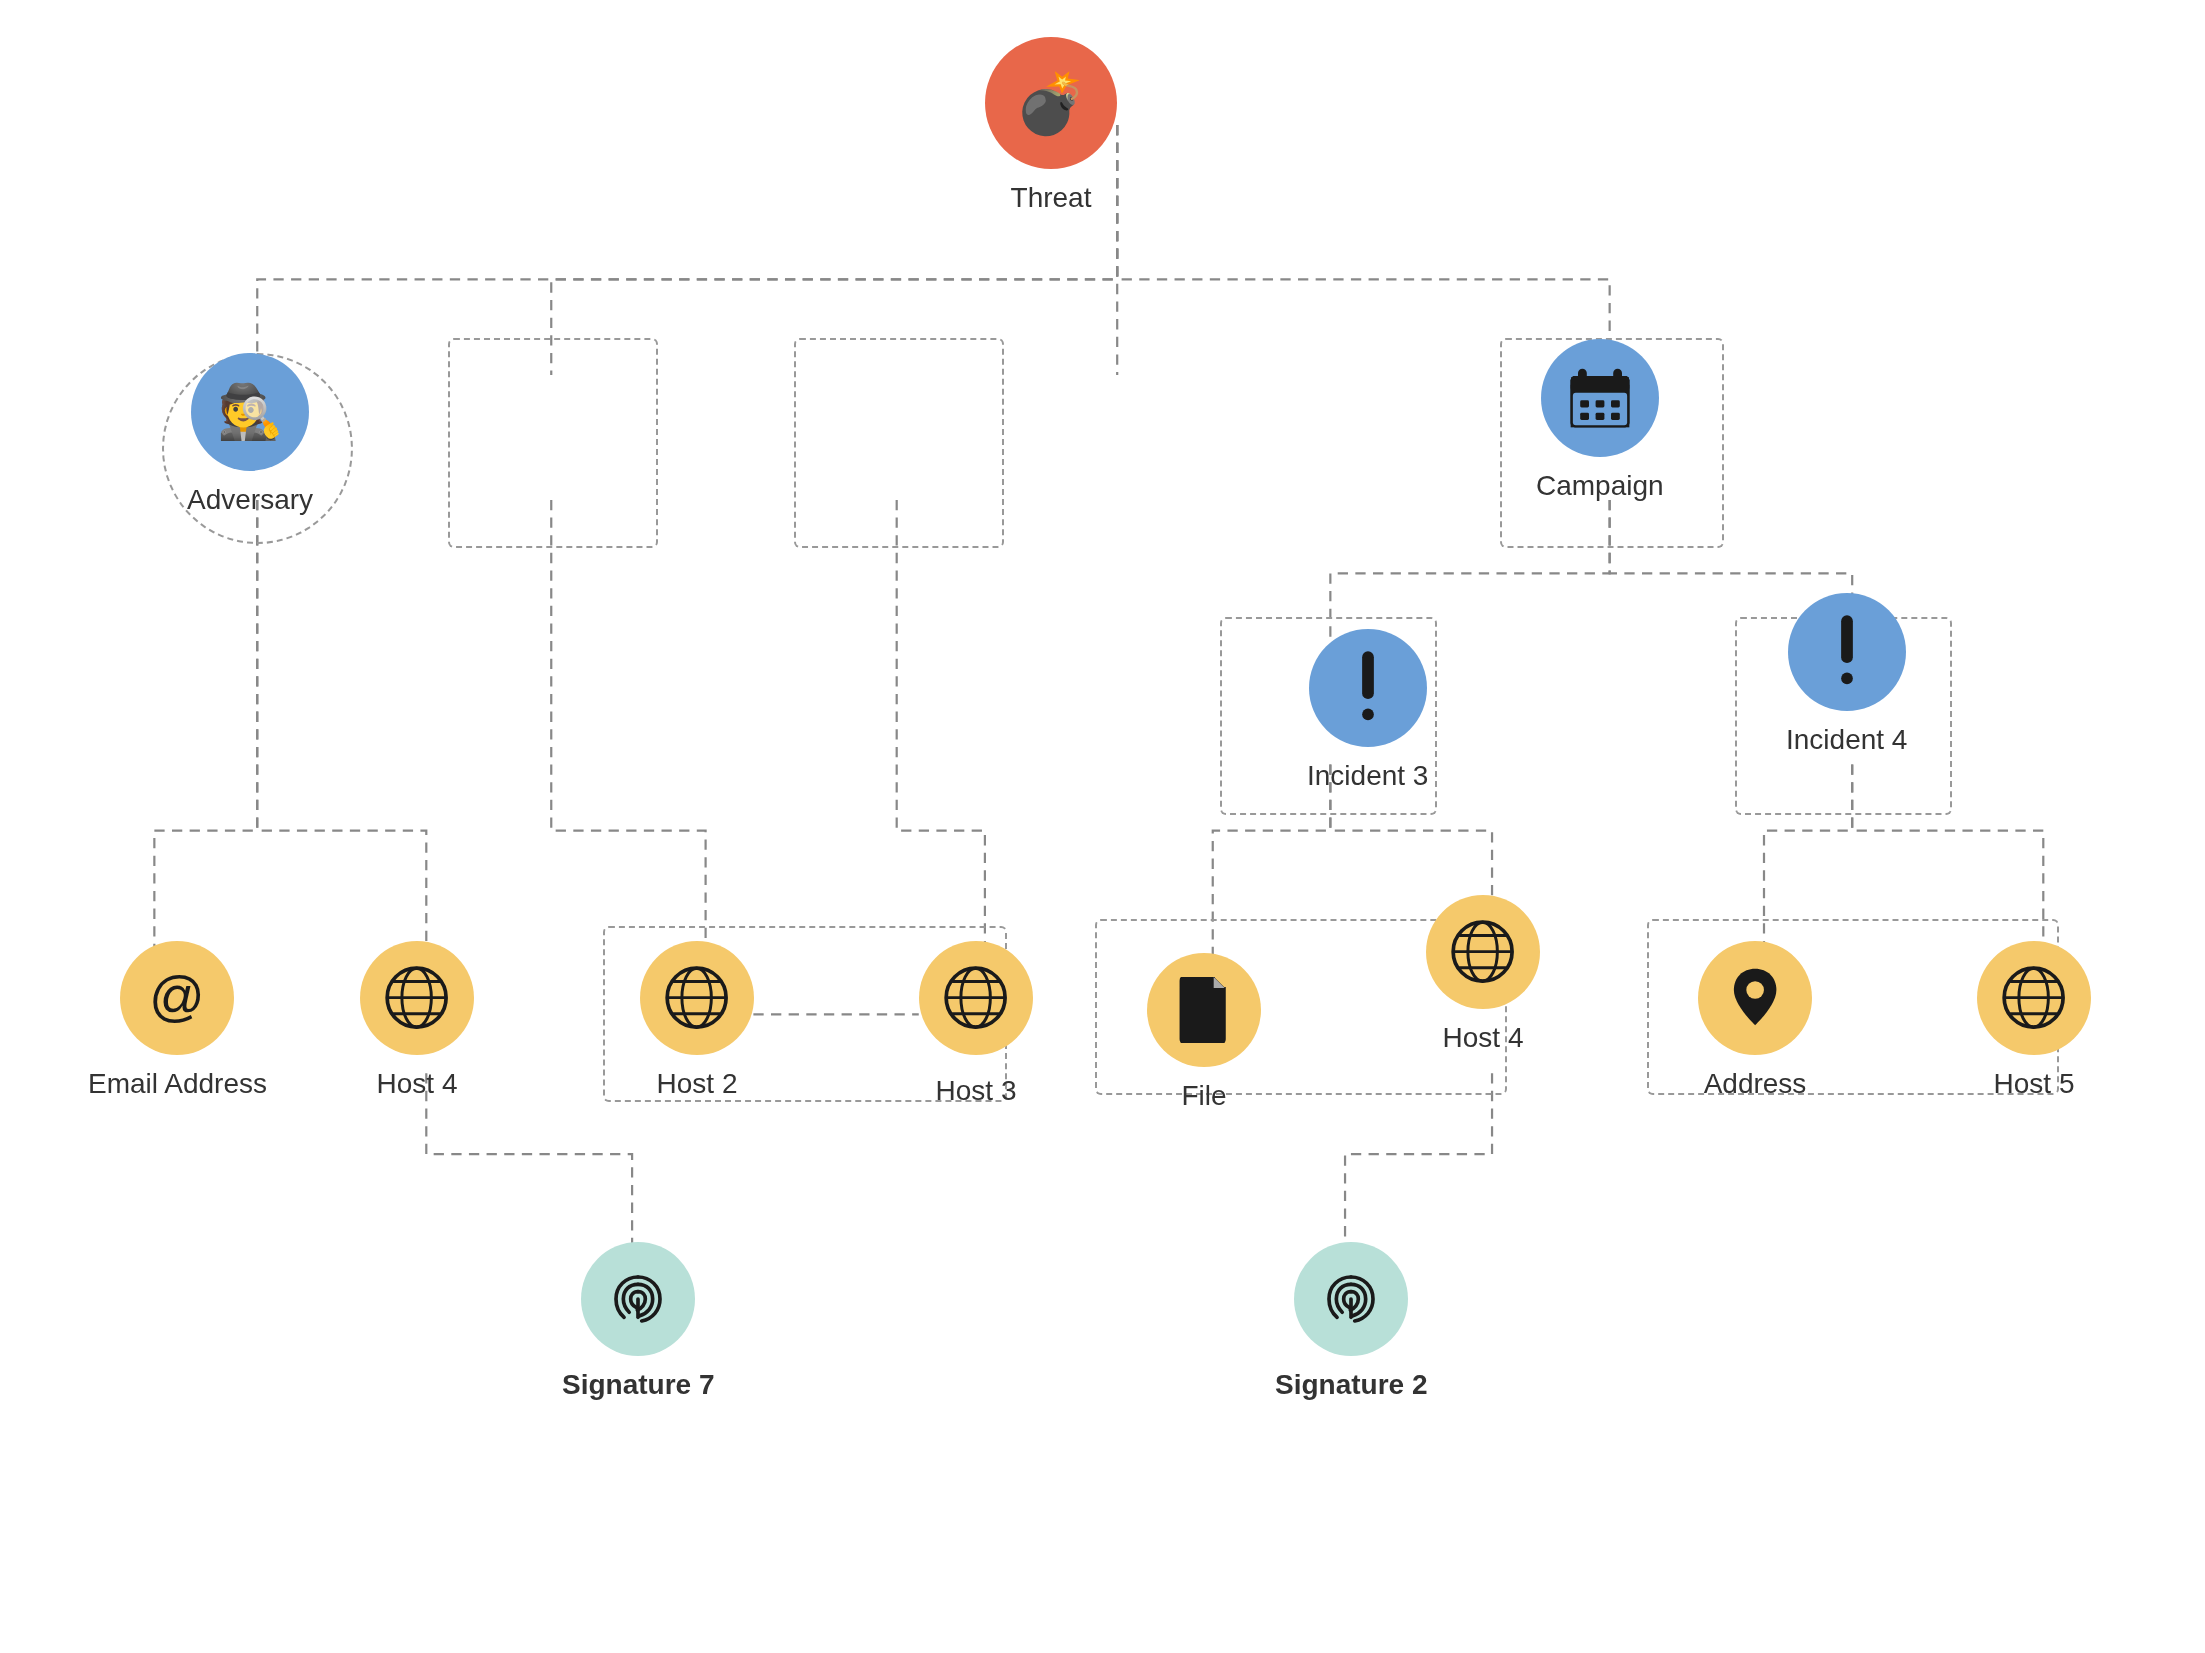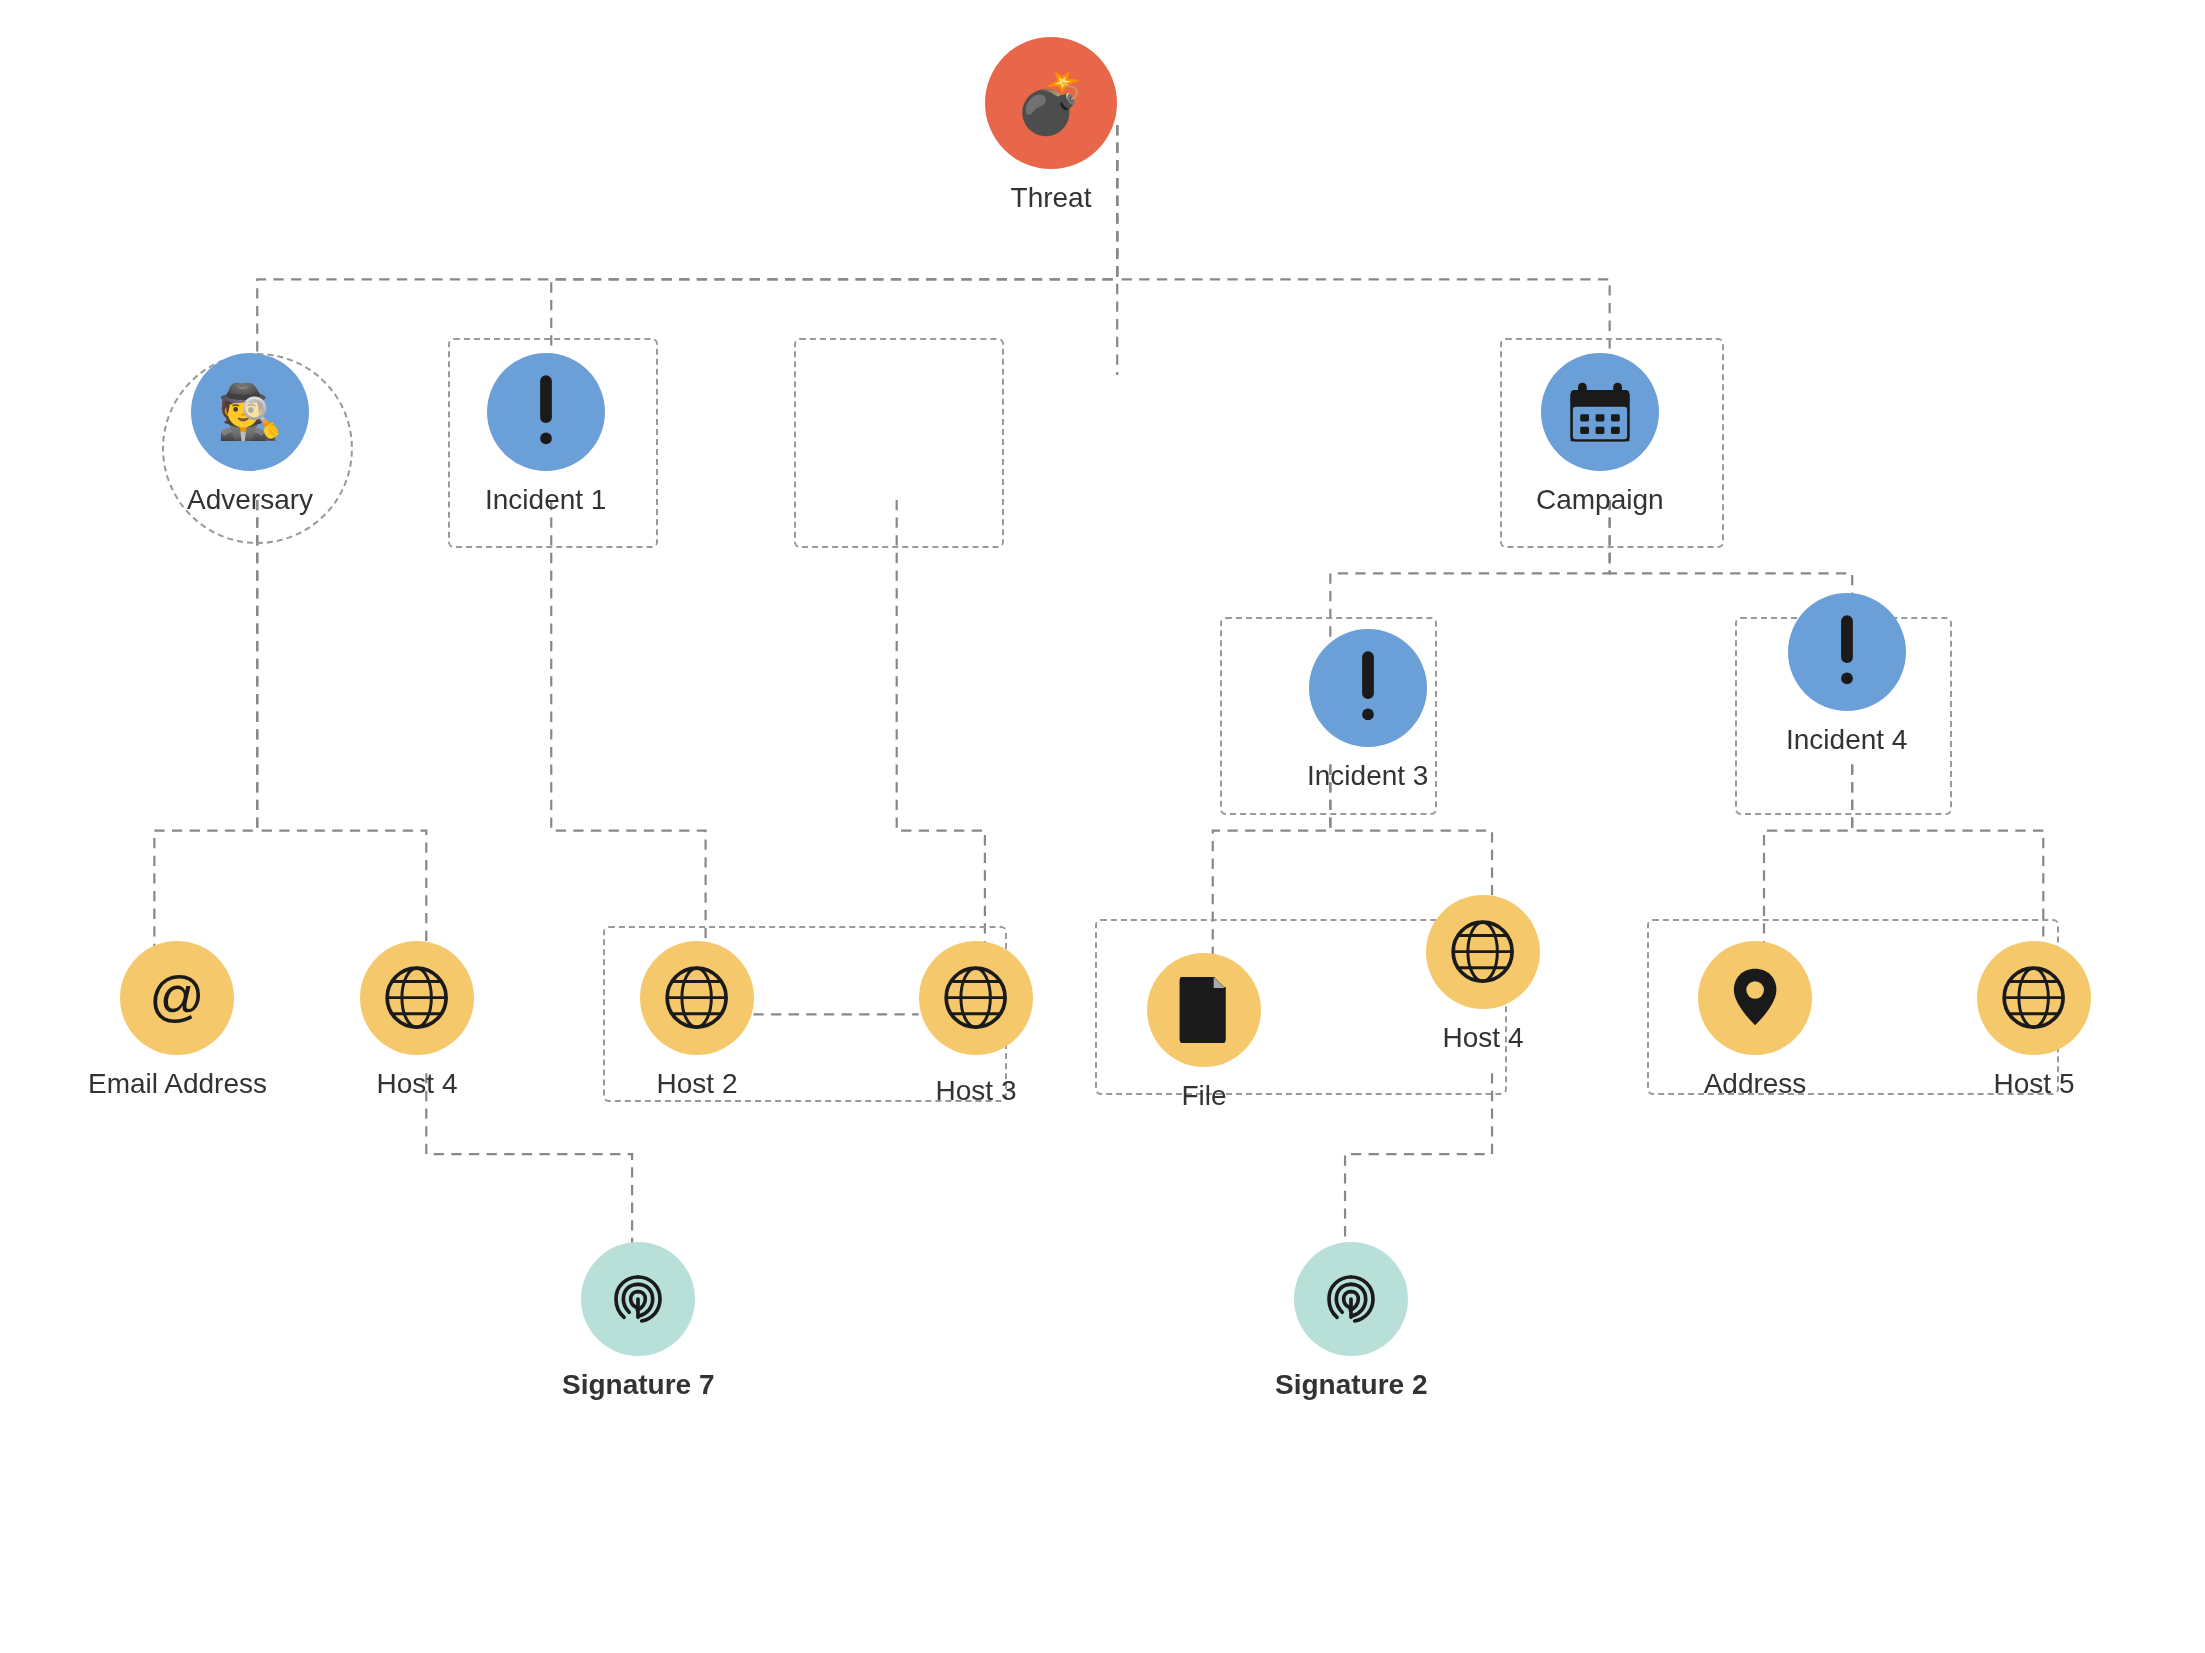--- a/index.html
+++ b/index.html
@@ -142,32 +142,23 @@
     <span class="node-label">Threat</span>
   </div>
 
   <div class="node" style="position:absolute; left:187px; top:353px;">
     <div class="circle circle-md bg-blue">
       <span style="font-size:53px;">🕵️</span>
     </div>
     <span class="node-label">Adversary</span>
   </div>
 
-  <div class="node" style="position:absolute; left:485px; top:353px;">
-    <div class="circle circle-md bg-blue">
-      <svg width="44" height="74" viewBox="0 0 60 100">
-        <rect x="22" y="0" width="16" height="65" rx="8" fill="#1a1a1a"></rect>
-        <rect x="22" y="78" width="16" height="16" rx="8" fill="#1a1a1a"></rect>
-      </svg>
-    </div>
-    <span class="node-label">Incident 1</span>
-  </div>
-
-
-  <div class="node" style="position:absolute; left:1536px; top:353px;">
+
+
+  <div class="node" style="position:absolute; left:1536px; top:339px;">
     <div class="circle circle-md bg-blue">
       <svg width="66" height="66" viewBox="0 0 90 90">
         <rect x="5" y="15" width="80" height="70" rx="6" fill="#1a1a1a"></rect>
         <rect x="5" y="15" width="80" height="22" rx="6" fill="#1a1a1a"></rect>
         <rect x="15" y="5" width="12" height="22" rx="6" fill="#1a1a1a"></rect>
         <rect x="63" y="5" width="12" height="22" rx="6" fill="#1a1a1a"></rect>
         <rect x="5" y="27" width="80" height="58" rx="0" fill="#1a1a1a"></rect>
         <rect x="5" y="15" width="80" height="70" rx="6" fill="#1a1a1a"></rect>
         <rect x="8" y="38" width="74" height="44" rx="4" fill="#6A9FD8"></rect>
         <rect x="18" y="48" width="12" height="10" rx="2" fill="#1a1a1a"></rect>

